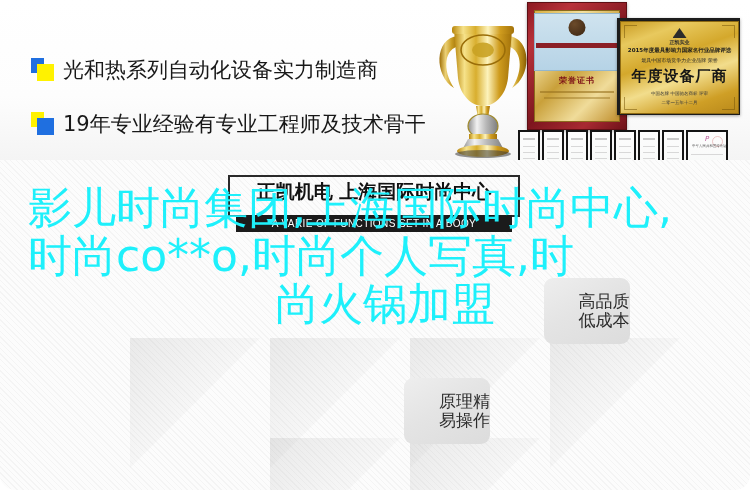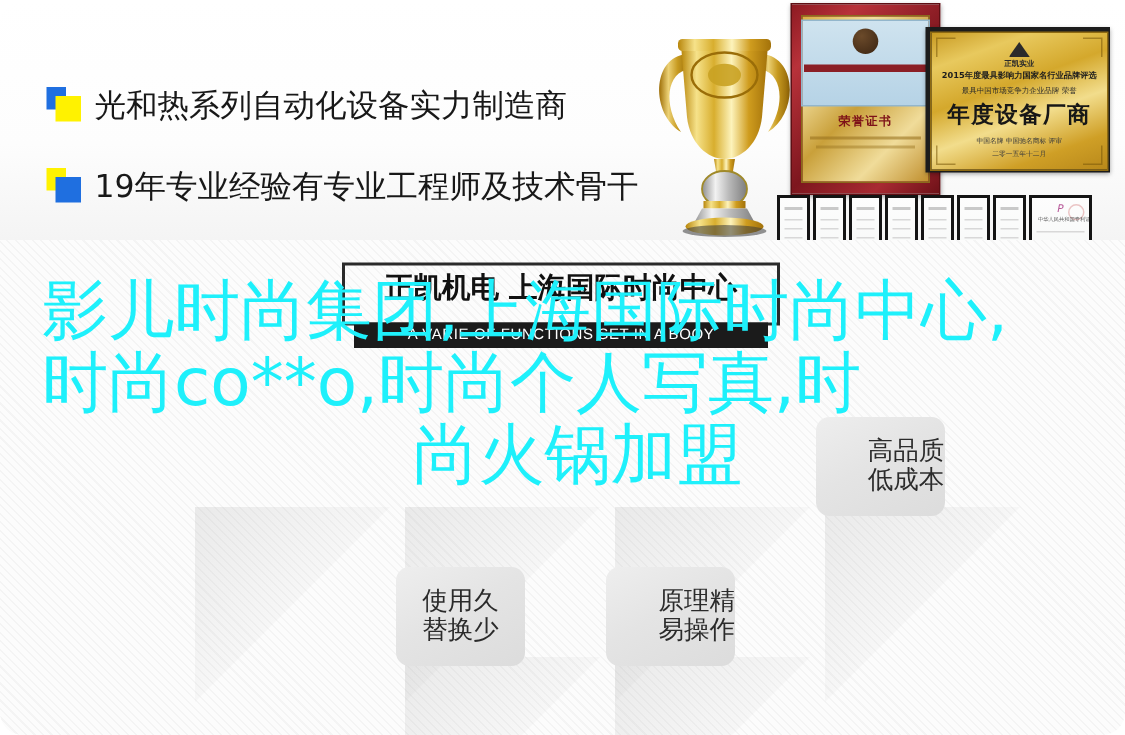--- a/index.html
+++ b/index.html
@@ -494,24 +494,20 @@
     <div class="tile-shadow" id="shadow-2"></div>
     <div class="tile-shadow" id="shadow-3"></div>
     <div class="tile-shadow" id="shadow-4"></div>
     <div class="tile-shadow" id="shadow-5"></div>
     <div class="tile-shadow" id="shadow-6"></div>
 
     <div class="tile" id="tile-4">
       <span class="t-line">高品质</span>
       <span class="t-line">低成本</span>
     </div>
-    <div class="tile" id="tile-5">
-      <span class="t-line">使用久</span>
-      <span class="t-line">替换少</span>
-    </div>
     <div class="tile" id="tile-6">
       <span class="t-line">原理精</span>
       <span class="t-line">易操作</span>
     </div>
   </div>
 
   <div id="overlay-text">
     <div class="ol" id="ol-2">时尚co**o,时尚个人写真,时</div>
     <div class="ol" id="ol-1">影儿时尚集团,上海国际时尚中心,</div>
     <div class="ol" id="ol-3">尚火锅加盟</div>

